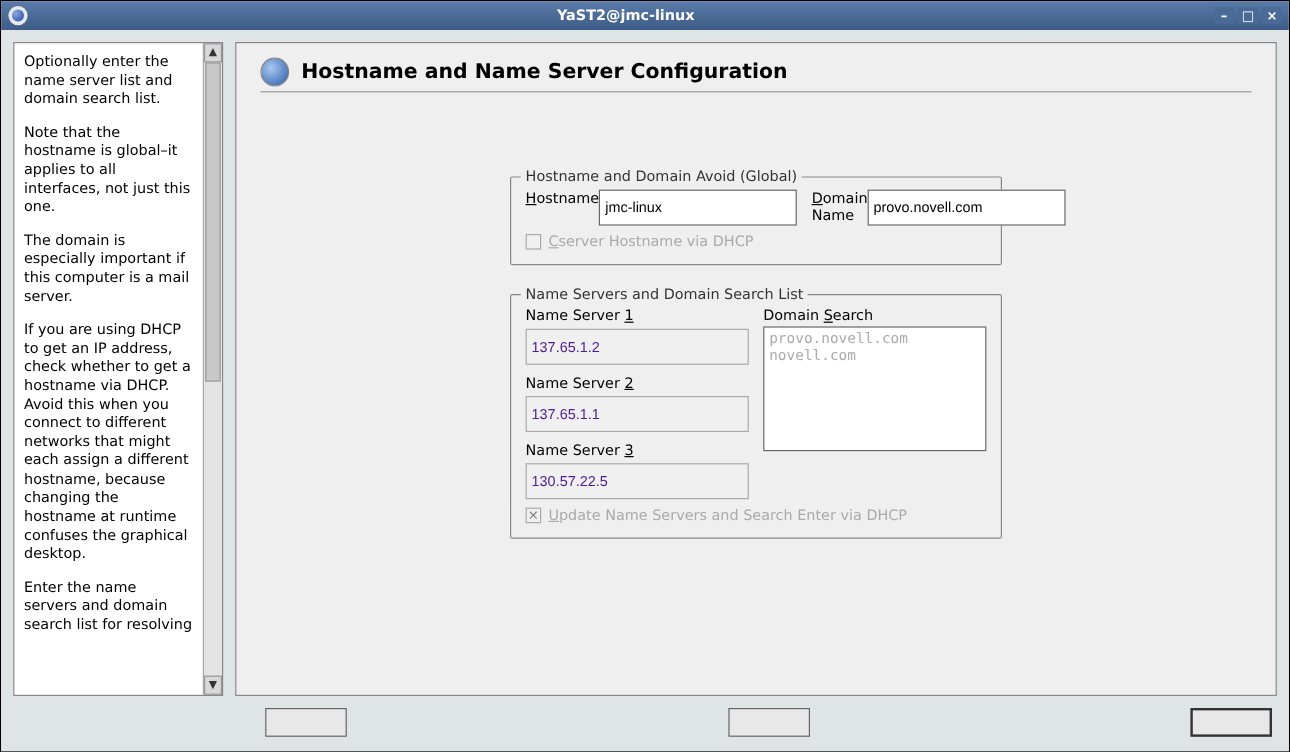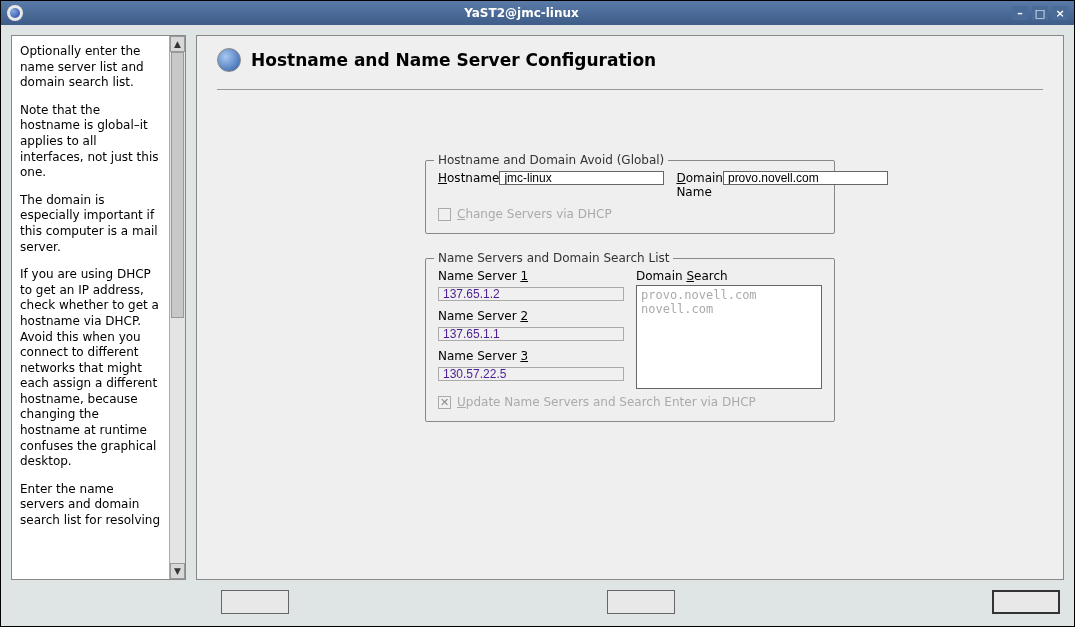--- a/index.html
+++ b/index.html
@@ -14,31 +14,31 @@
 .client { flex: 1; background: #dfe4e4; padding: 10px; display: flex; flex-direction: column; gap: 10px; }
 .panels { flex: 1; display: flex; gap: 10px; }
 .help-pane { width: 175px; background: #fff; border: 1px solid #888; position: relative; display: flex; }
 .help-text { flex: 1; padding: 8px 8px 8px 8px; font-size: 12px; color: #000; overflow: hidden; line-height: 1.3; }
 .help-text p { margin-bottom: 12px; }
 .scrollbar { width: 16px; background: #e4e4e4; border-left: 1px solid #aaa; display: flex; flex-direction: column; }
 .sb-btn { height: 16px; background: #d8d8d8; border: 1px solid #999; display: flex; align-items: center; justify-content: center; font-size: 9px; color: #333; }
 .sb-track { flex: 1; position: relative; }
 .sb-thumb { position: absolute; left: 1px; right: 1px; top: 0; height: 52%; background: #c8c8c8; border: 1px solid #999; }
 .main-pane { flex: 1; background: #efefef; border: 1px solid #888; padding: 12px 20px; display: flex; flex-direction: column; }
-.page-heading { display: flex; align-items: center; gap: 10px; margin-bottom: 17px; }
+.page-heading { display: flex; align-items: center; gap: 10px; margin-bottom: 4px; }
 .page-icon { width: 24px; height: 24px; background: radial-gradient(circle at 35% 35%, #a8c8f0, #2a5aa8); border-radius: 50%; border: 1px solid #888; }
 .page-title { font-size: 17px; font-weight: bold; color: #000; }
 .hr { height: 1px; background: #999; margin-bottom: 70px; }
 .fieldset { border: 1px solid #888; border-radius: 2px; padding: 10px 12px 12px 12px; margin: 0 auto 24px auto; width: 410px; position: relative; }
 .fieldset-legend { position: absolute; top: -8px; left: 8px; background: #efefef; padding: 0 4px; font-size: 12px; color: #333; }
 .field-row { display: flex; gap: 12px; }
 .field-col { flex: 1; display: flex; flex-direction: row; }
 .field-label { font-size: 12px; color: #000; margin-bottom: 2px; }
 .field-label .ul { text-decoration: underline; }
-.text-input { height: 14px; border: 1px solid #666; background: #fff; padding: 0 4px; font-size: 12px; color: #000; }
+.text-input { height: 30px; border: 1px solid #666; background: #fff; padding: 0 4px; font-size: 12px; color: #000; }
 .text-input.disabled { color: #4c1d95; background: #f0f0f0; border-color: #aaa; }
 .textarea { border: 1px solid #666; background: #fff; padding: 2px 4px; font-size: 12px; color: #000; height: 104px; resize: none; }
 .textarea.disabled { color: #aaa; }
 .check-row { display: flex; align-items: center; gap: 6px; margin-top: 6px; }
 .checkbox { width: 13px; height: 13px; border: 1px solid #aaa; background: #f0f0f0; display: flex; align-items: center; justify-content: center; font-size: 11px; color: #888; }
 .check-label { font-size: 12px; color: #aaa; }
 .check-label .ul { text-decoration: underline; }
 .ns-grid { display: flex; gap: 12px; }
 .ns-left { flex: 1; display: flex; flex-direction: column; gap: 2px; }
 .ns-right { flex: 1; display: flex; flex-direction: column; }
@@ -95,21 +95,21 @@
               <div class="field-label"><span class="ul">H</span><span>ostname</span></div>
               <input class="text-input" type="text" value="jmc-linux" style="">
             </div>
             <div class="field-col">
               <div class="field-label"><span class="ul">D</span><span>omain Name</span></div>
               <input class="text-input" type="text" value="provo.novell.com" style="">
             </div>
           </div>
           <div class="check-row">
             <div class="checkbox"></div>
-            <div class="check-label"><span class="ul">C</span><span>hange Servers via DHCP</span></div>
+            <div class="check-label"><span class="ul">C</span><span>server Hostname via DHCP</span></div>
           </div>
         </div>
 
         <div class="fieldset">
           <div class="fieldset-legend">Name Servers and Domain Search List</div>
           <div class="ns-grid">
             <div class="ns-left">
               <div class="field-label"><span>Name Server </span><span class="ul">1</span></div>
               <input class="text-input disabled" type="text" disabled="" value="137.65.1.2" style="">
               <div style="height:4px"></div>

